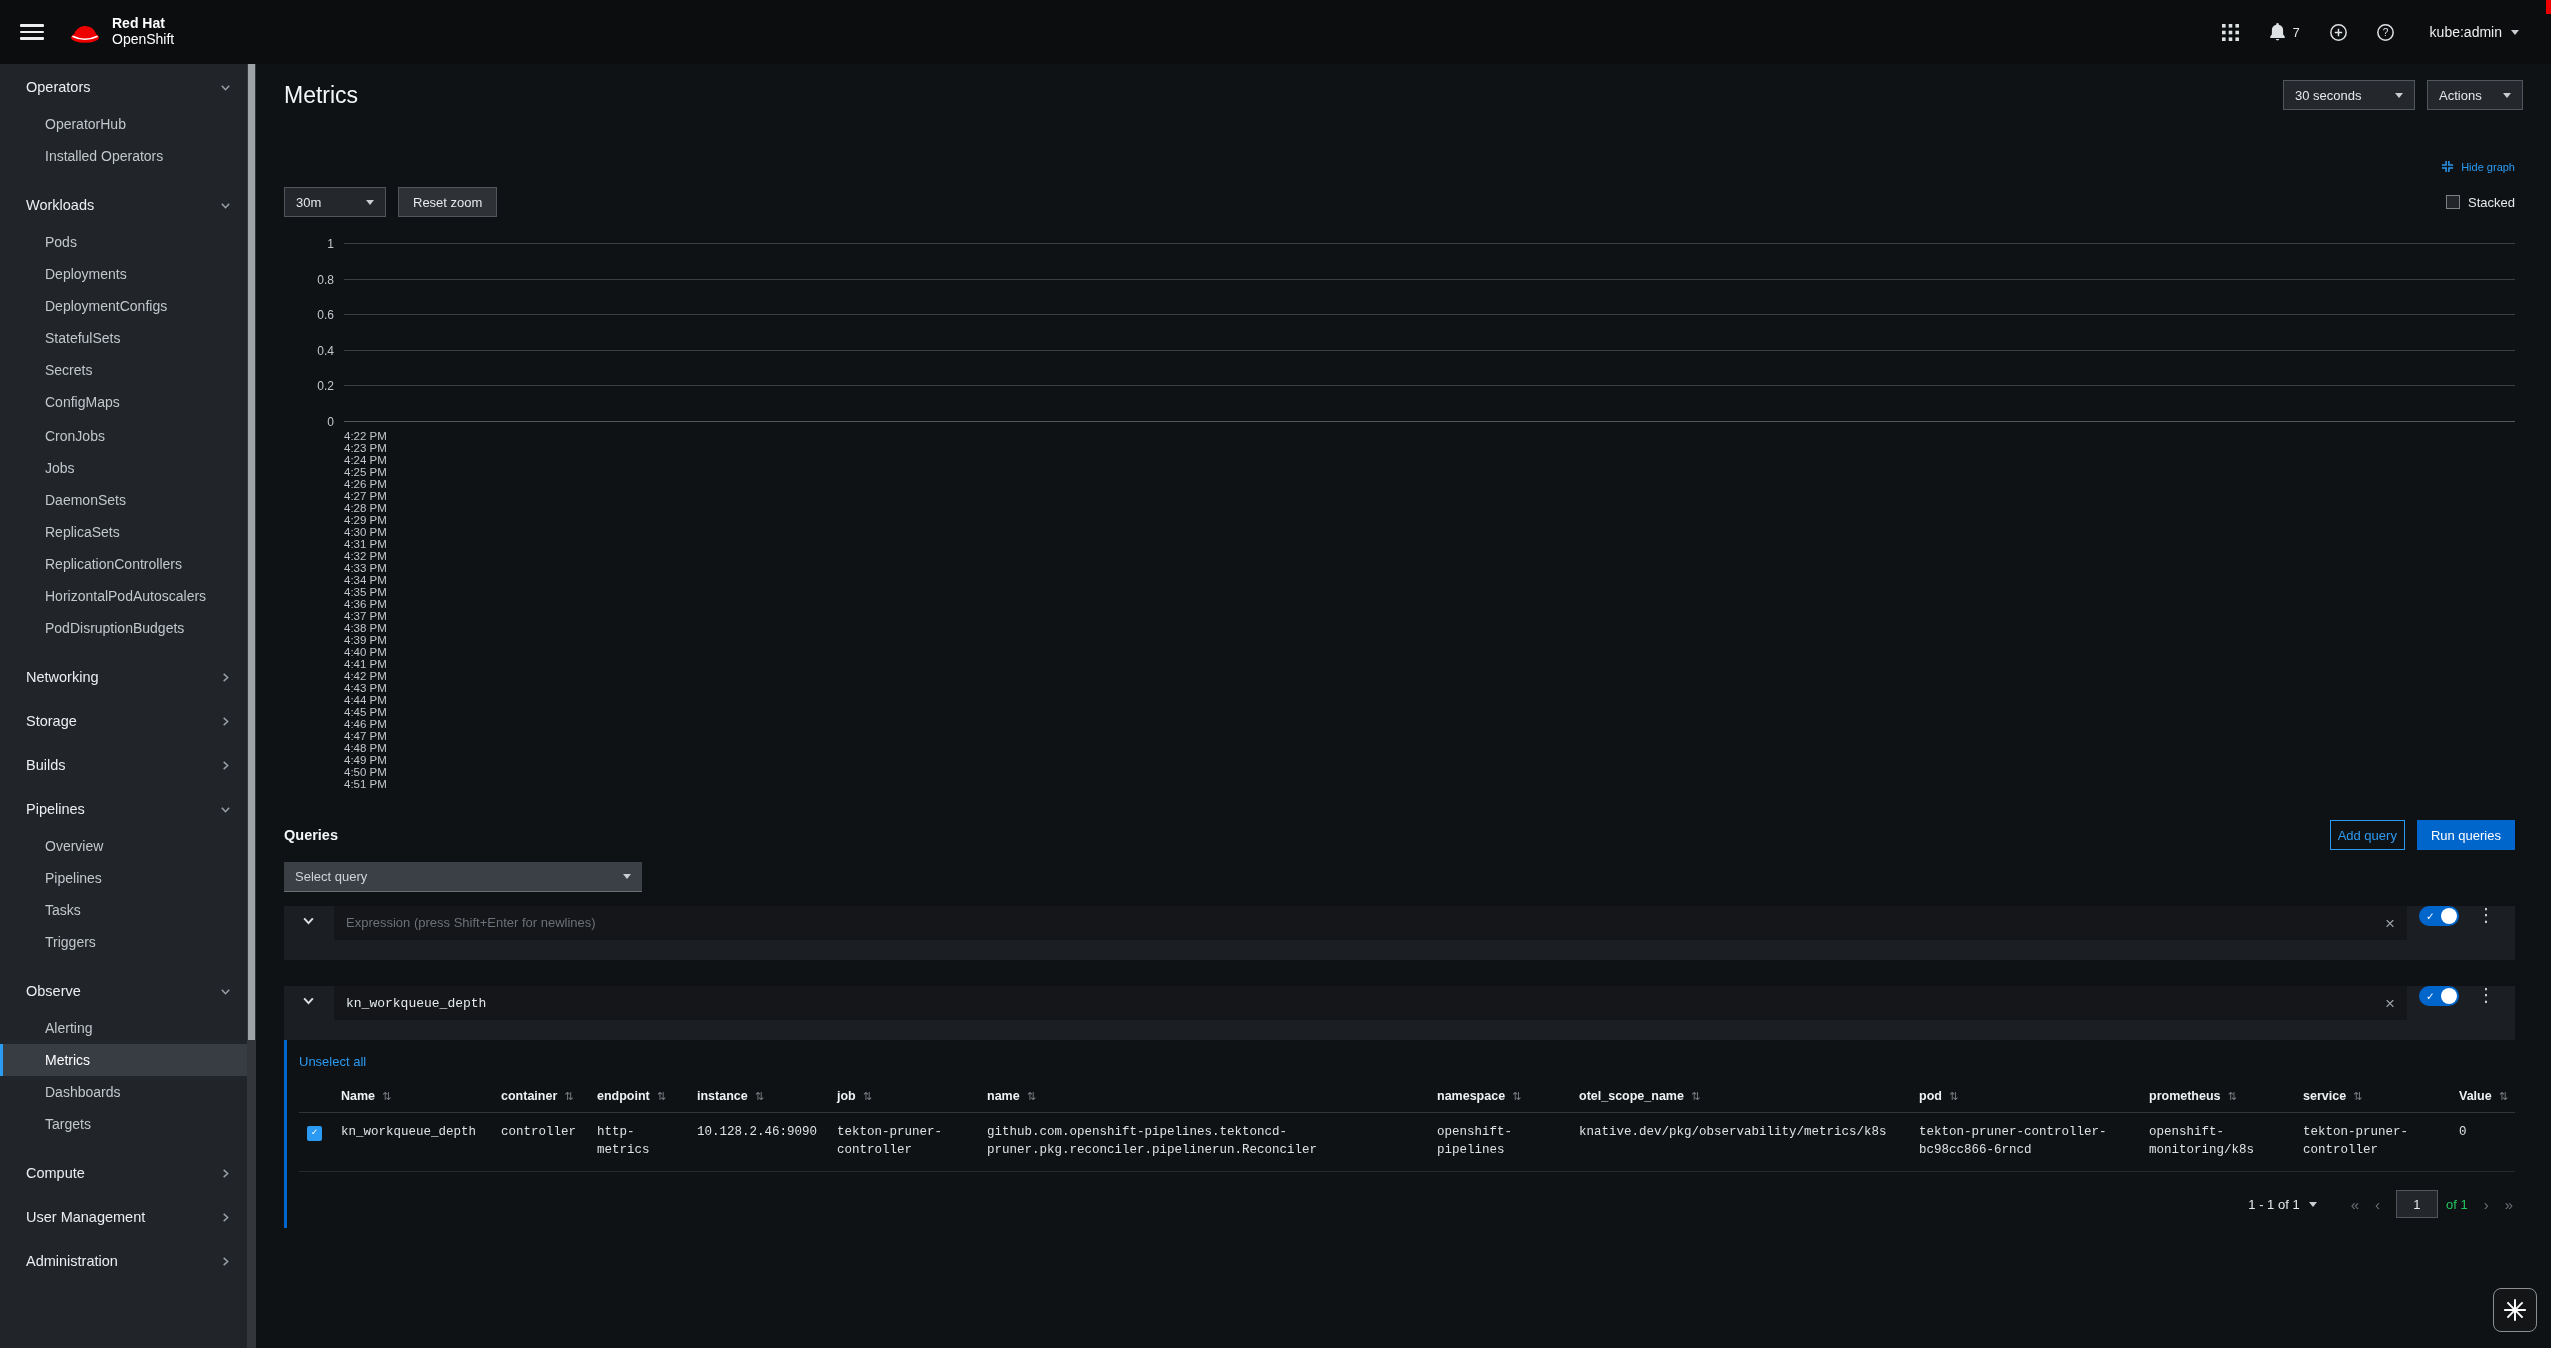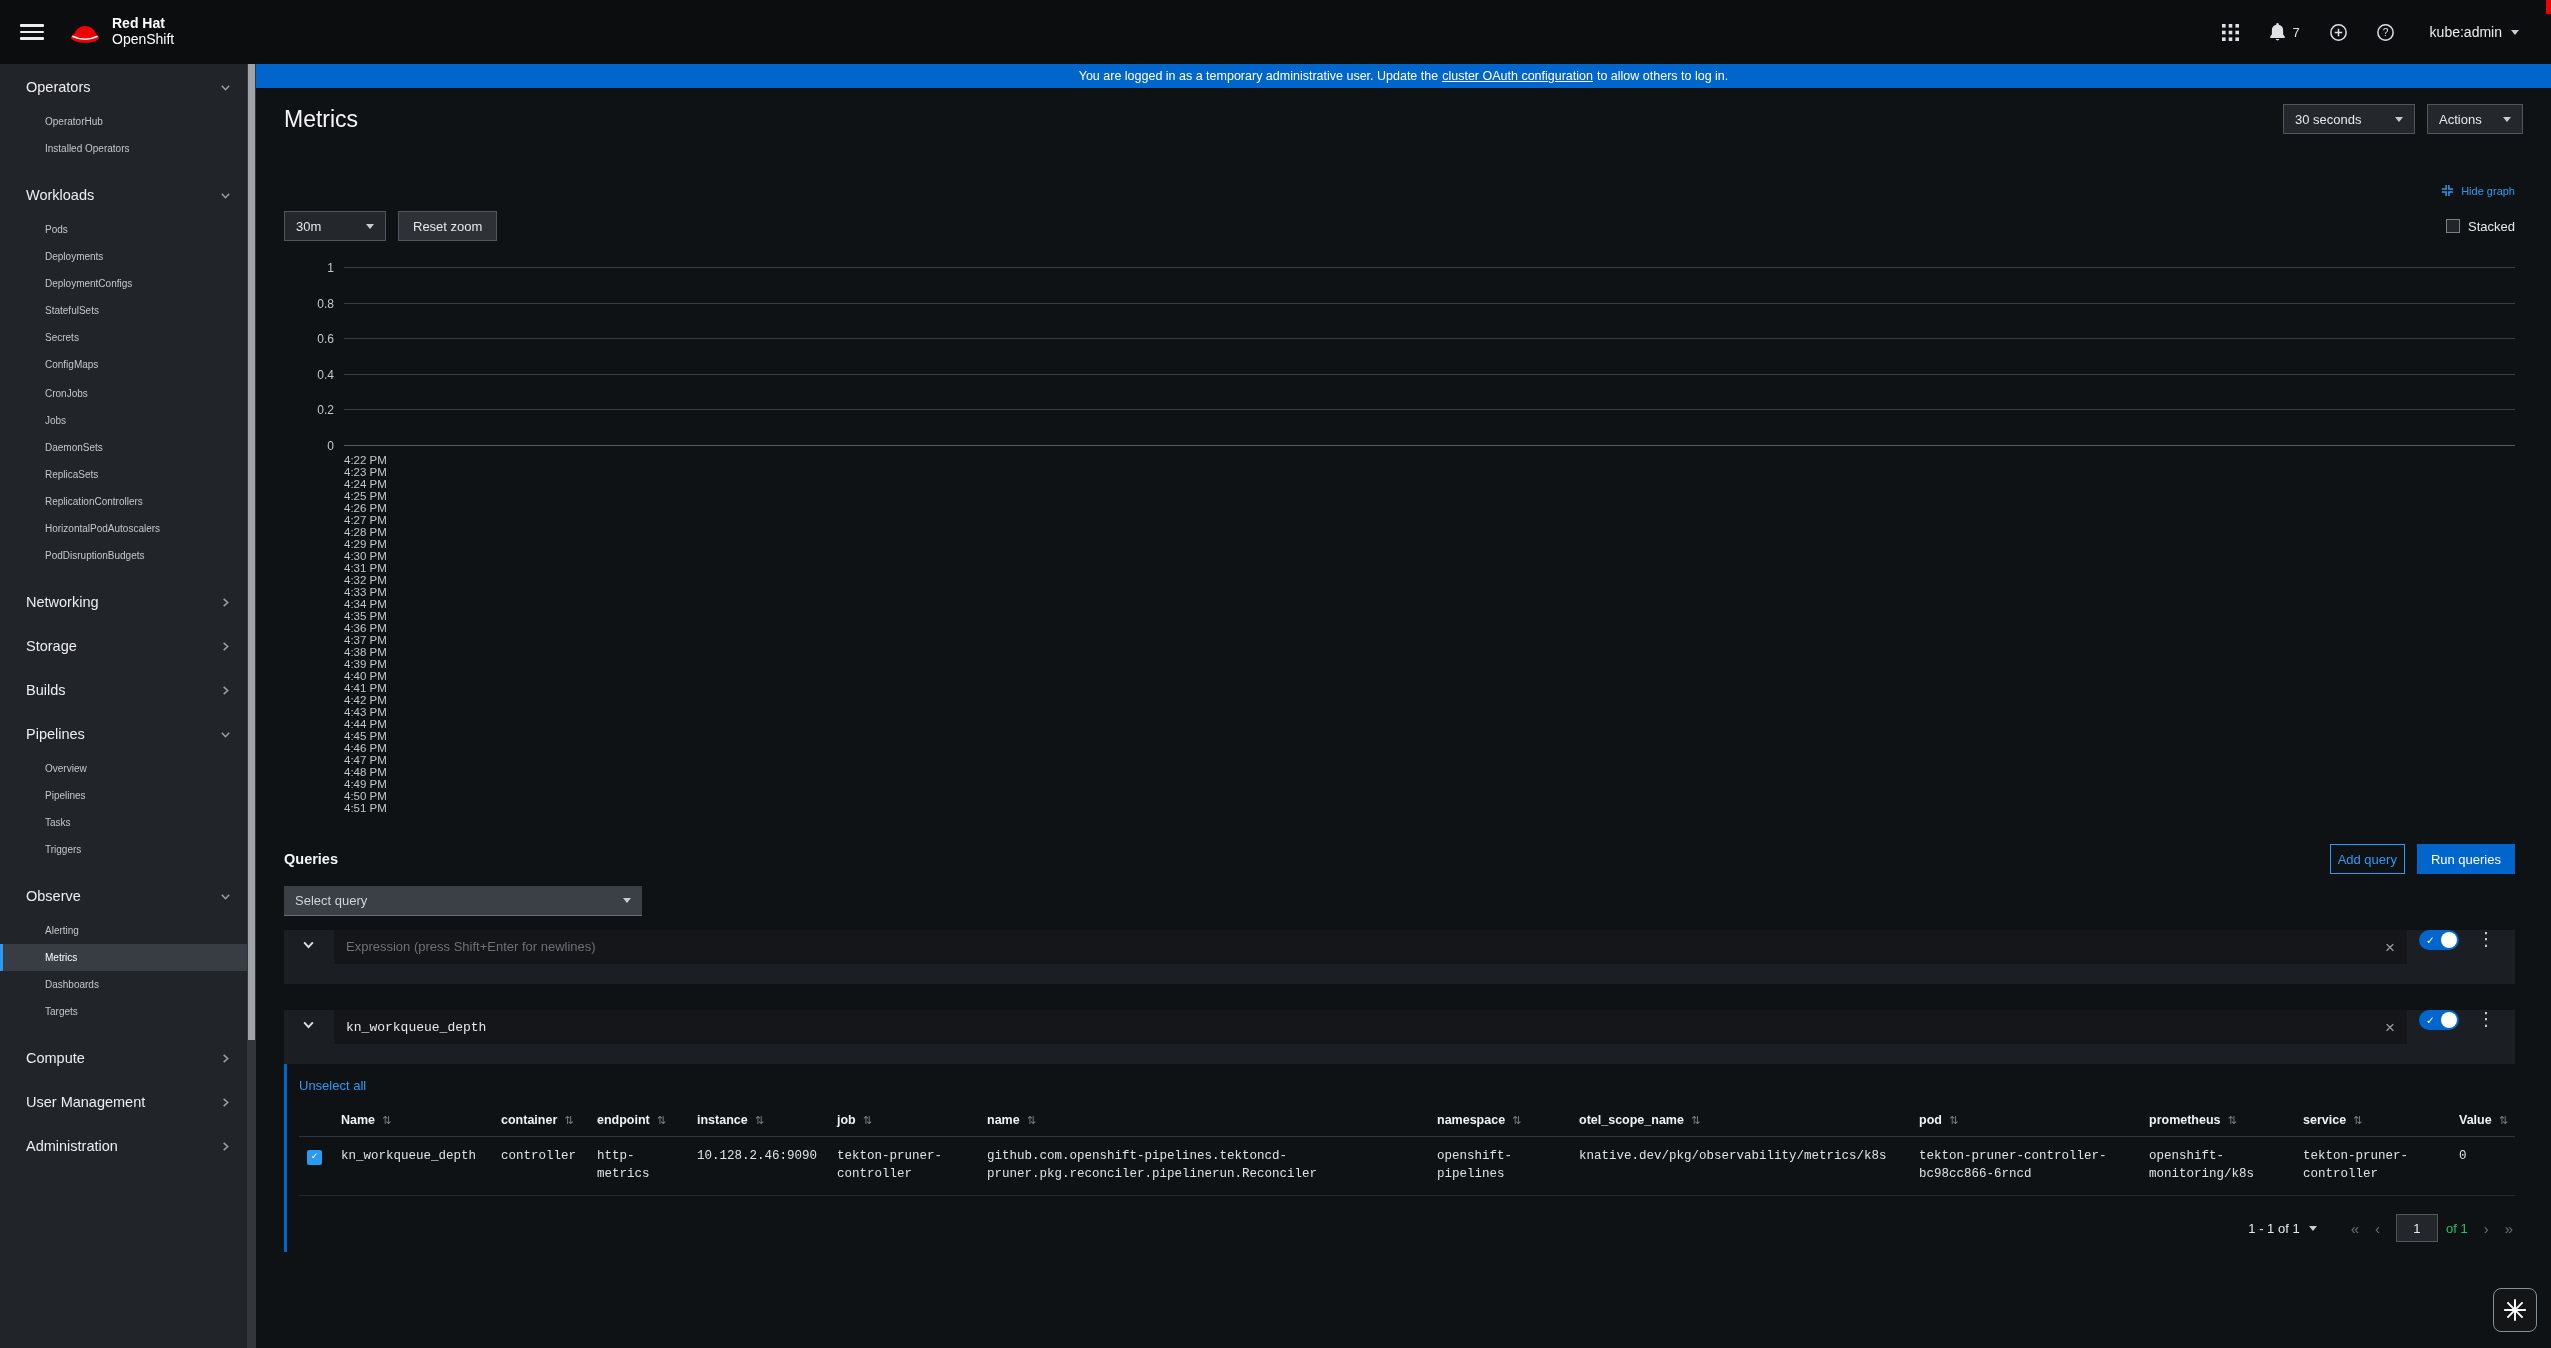--- a/index.html
+++ b/index.html
@@ -29,21 +29,21 @@
   .screen-marker { position:absolute; top:0; right:0; width:5px; height:14px; background:#e00; z-index:50; }
 
   
   .app-body { flex:1; display:flex; min-height:0; }
 
   
   .sidebar { width:256px; flex:none; background:var(--sidebar-bg,#212529); position:relative; overflow:hidden; }
   .nav-scroll { position:absolute; inset:0 9px 0 0; overflow:hidden; }
   .nav-head { display:flex; justify-content:space-between; align-items:center; padding:15px 16px 13px 26px; font-size:14.5px; color:#eceef0; cursor:pointer; }
   .nav-items { padding:0 0 10px; }
-  .nav-item { padding:8px 16px 8px 45px; font-size:10px; color:#c2c7cc; cursor:pointer; }
+  .nav-item { padding:8px 16px 8px 45px; font-size:14px; color:#c2c7cc; cursor:pointer; }
   .nav-item.gap-before { margin-top:2px; }
   .nav-item.selected { background:#383d44; color:#fff; box-shadow:inset 3px 0 0 0 var(--link-blue,#2b9af3); }
   .nav-chev { display:flex; align-items:center; }
   .sidebar-scrollbar { position:absolute; top:0; right:0; bottom:0; width:9px; background:#33373c; }
   .scroll-thumb { position:absolute; top:0; left:1px; right:1px; height:76%; background:#9ea3a8; }
 
   
   .content { flex:1; display:flex; flex-direction:column; min-width:0; background:var(--content-bg,#0f1214); overflow:hidden; }
   .banner { height:24px; flex:none; background:var(--banner-blue,#0066cc); color:#fff; font-size:12.5px; display:flex; align-items:center; justify-content:center; }
   .banner a { color:#fff; text-decoration:underline; cursor:pointer; margin:0 4px; }
@@ -309,25 +309,20 @@
               </span>
             </div>
           </div>
         </div>
       <div class="sidebar-scrollbar">
         <div class="scroll-thumb"></div>
       </div>
     </nav>
 
     <main class="content">
-      <div class="banner">
-        <span>You are logged in as a temporary administrative user. Update the </span>
-        <a>cluster OAuth configuration</a>
-        <span> to allow others to log in.</span>
-      </div>
 
       <div class="page-header">
         <h1>Metrics</h1>
         <div class="header-controls">
           <button class="select-btn w-refresh">
             <span>30 seconds</span>
             <span class="caret"></span>
           </button>
           <button class="select-btn w-actions">
             <span>Actions</span>

